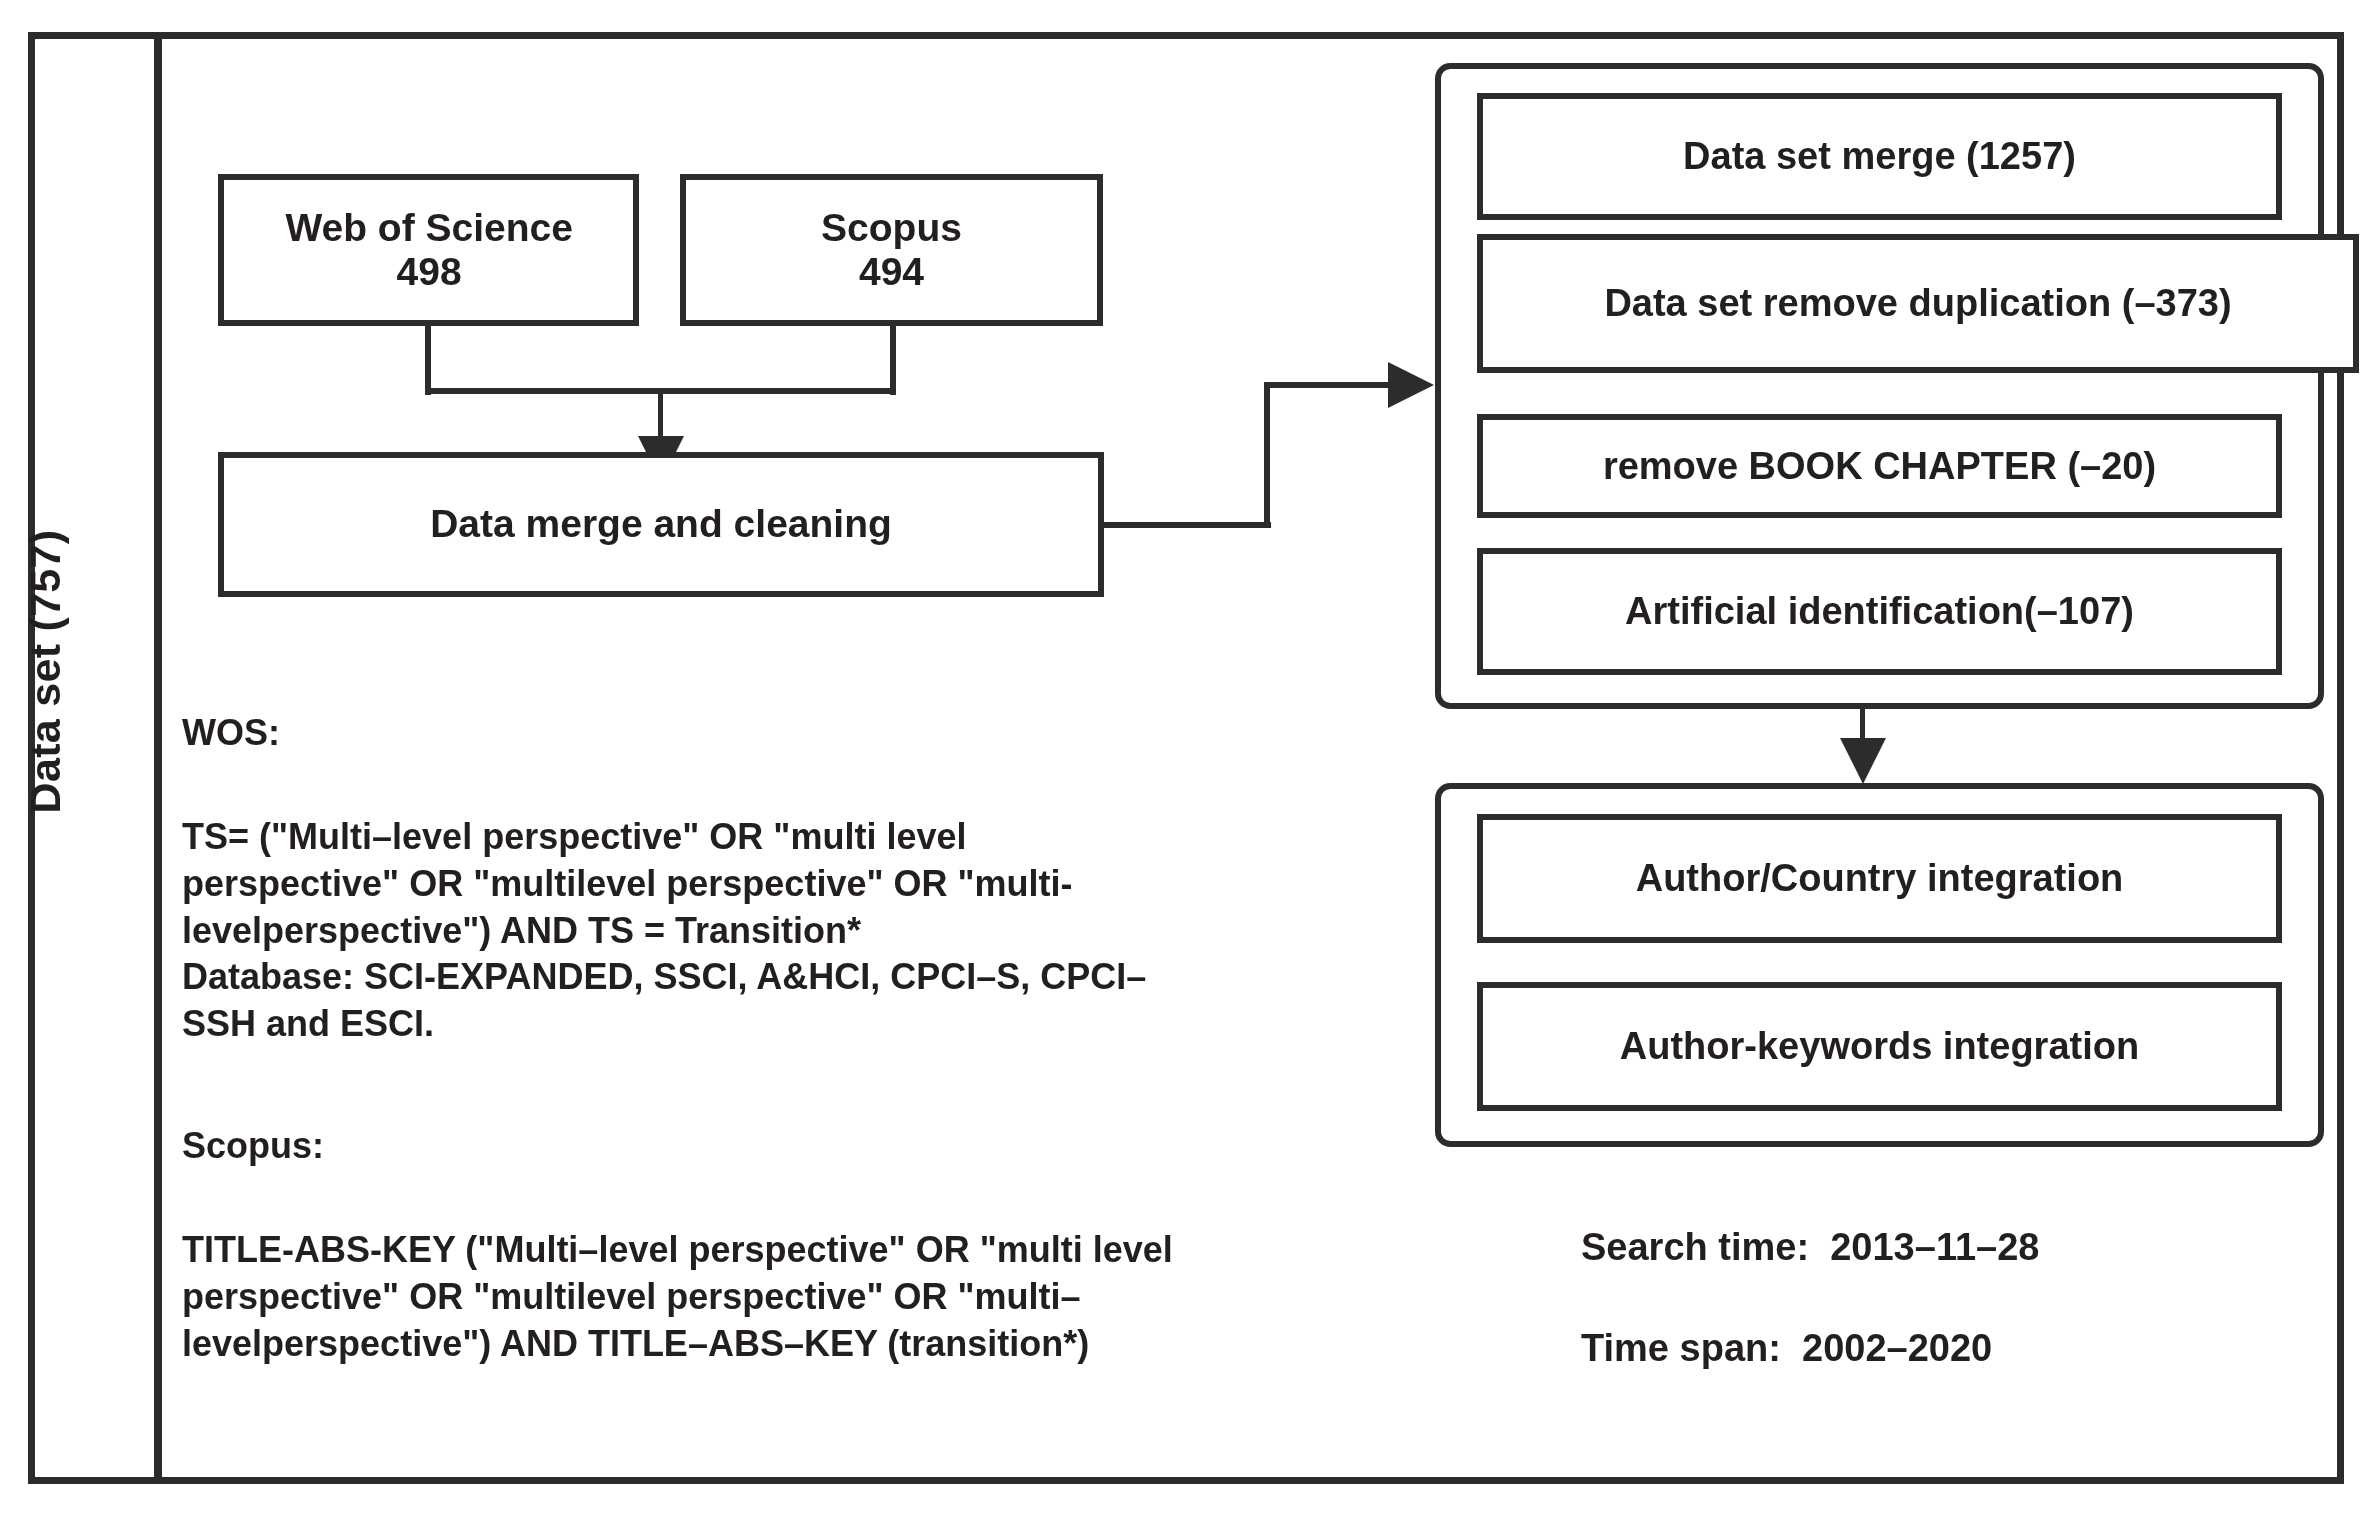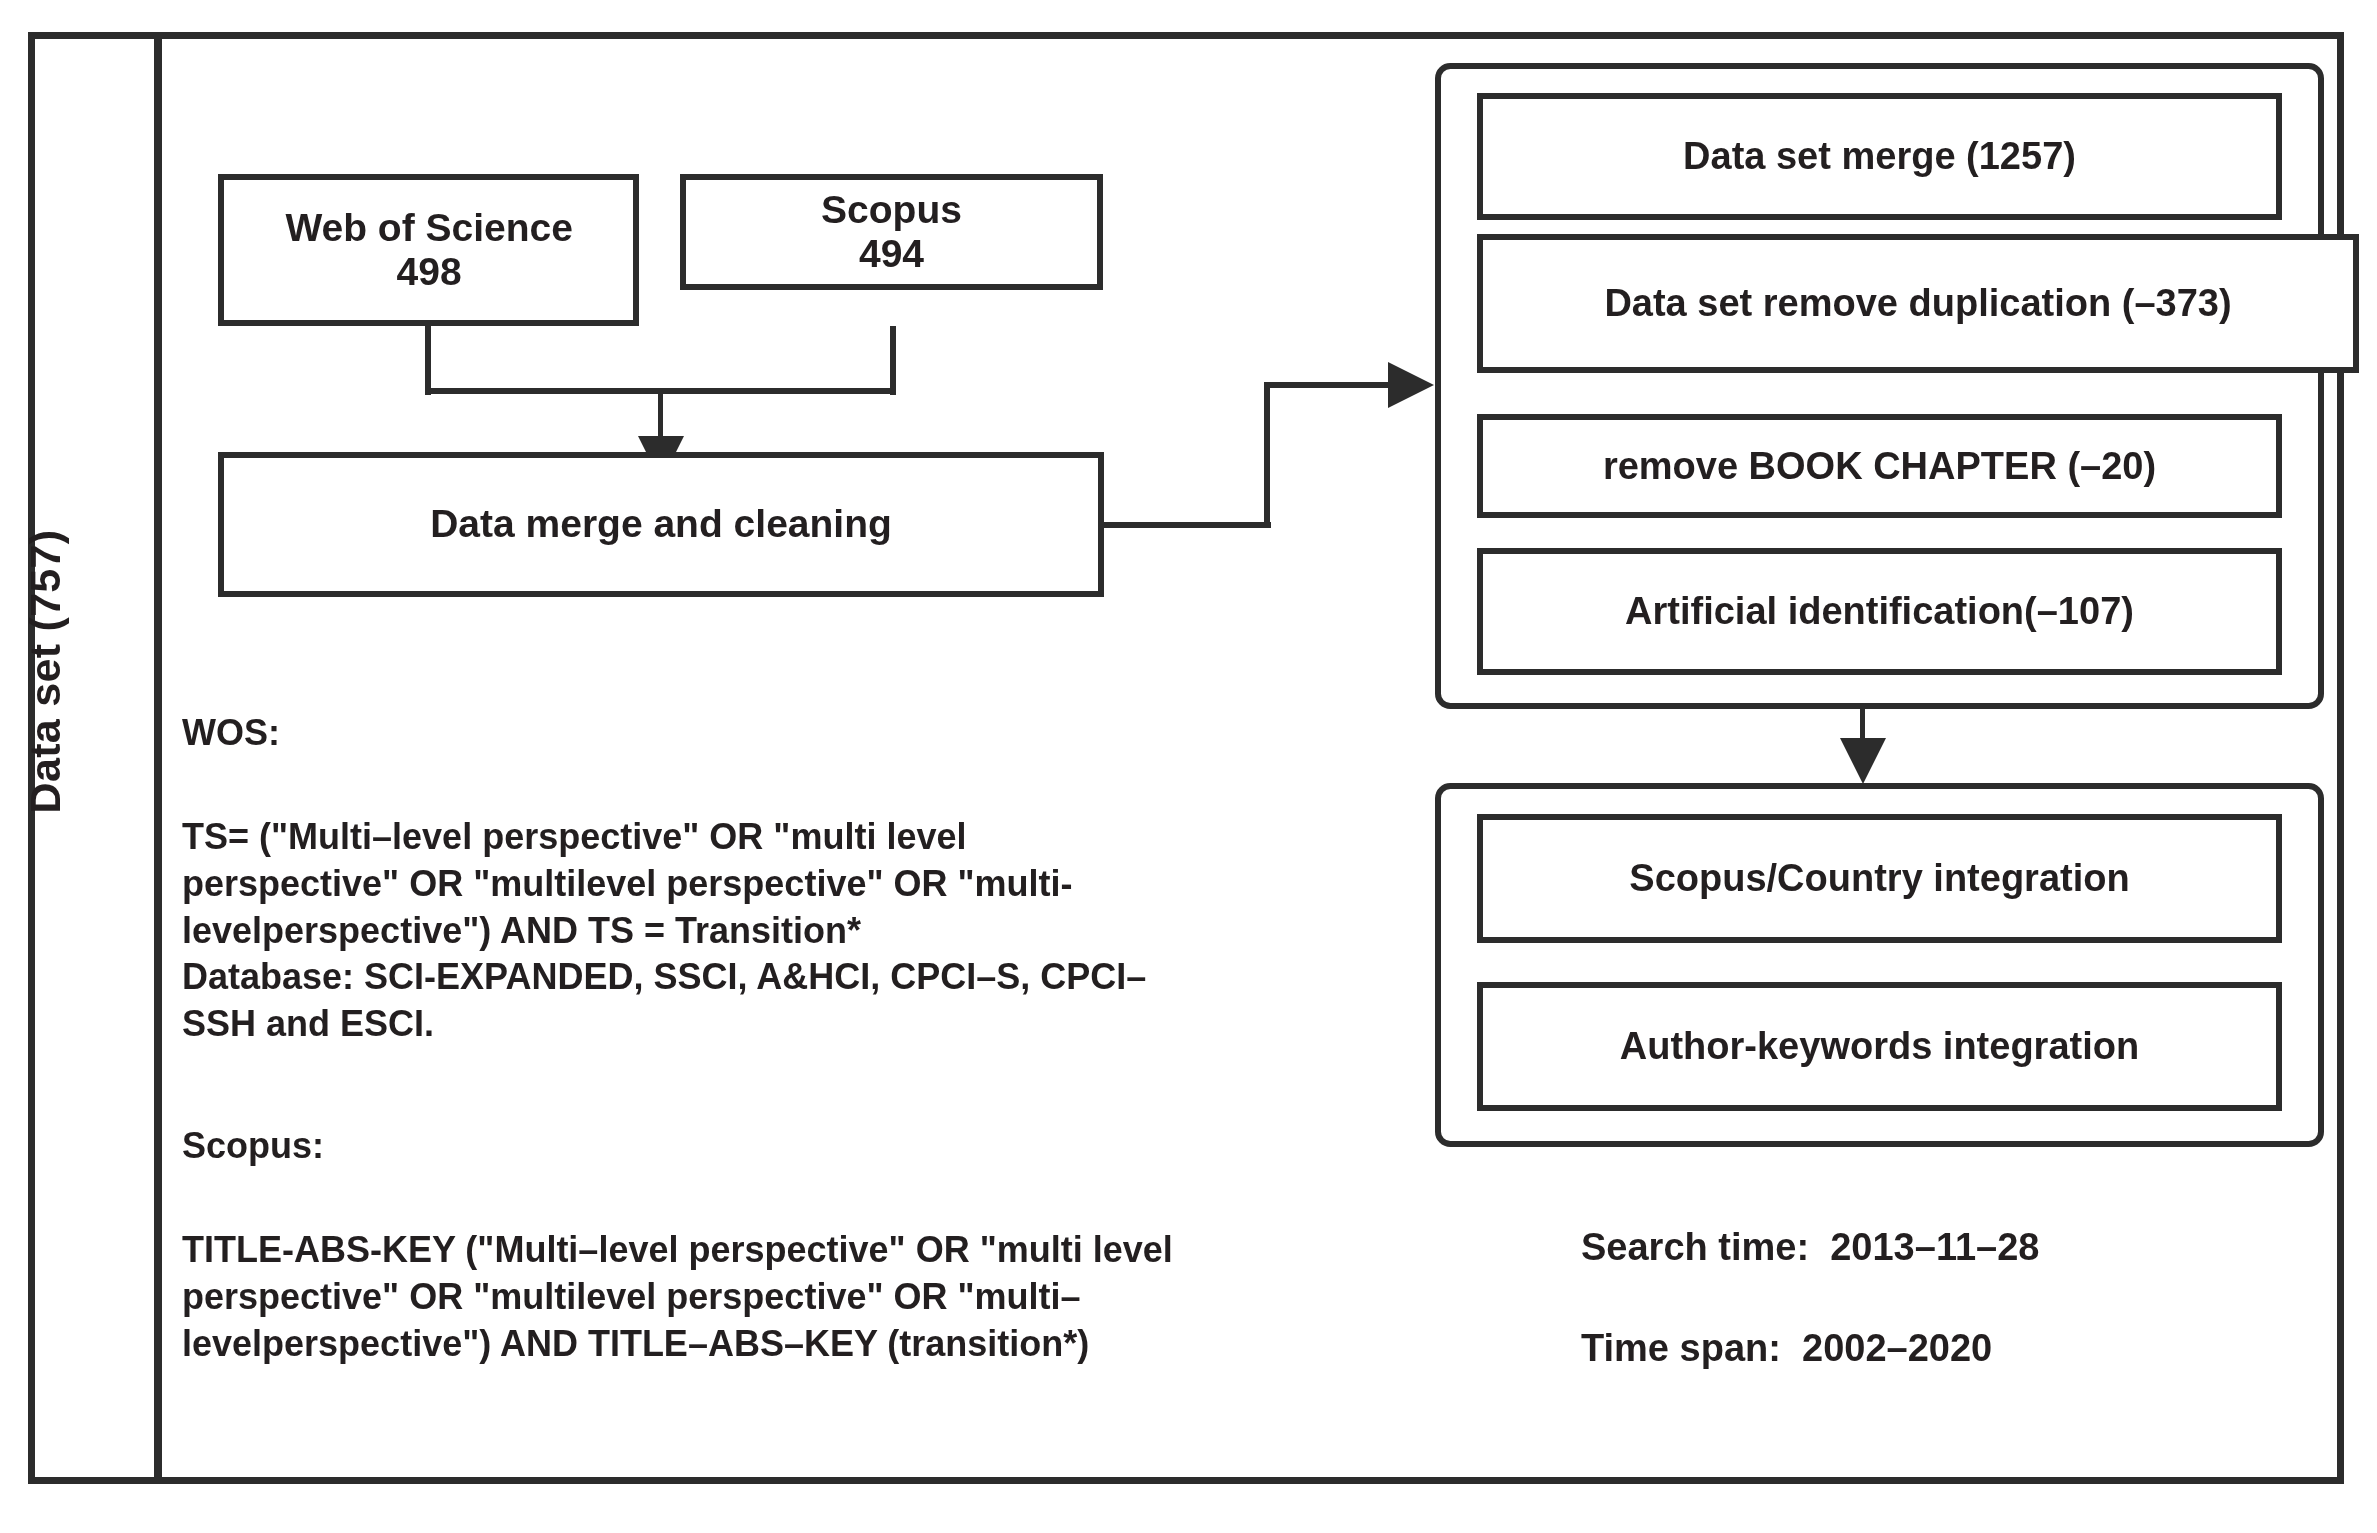--- a/index.html
+++ b/index.html
@@ -164,21 +164,21 @@
 
   <div class="outer-frame"></div>
   <div class="spine-rule"></div>
 
   <div class="side-label">Data set (757)</div>
 
   <div class="box source-box" style="left:218px; top:174px; width:421px; height:152px;padding-left:11px;">
     <span><span>Web of Science</span><br><span>498</span></span>
   </div>
 
-  <div class="box source-box" style="left:680px; top:174px; width:423px; height:116px;">
+  <div class="box source-box" style="left:680px; top:174px; width:423px; height:152px;">
     <span><span>Scopus</span><br><span>494</span></span>
   </div>
 
   <div class="line-v" style="left:425px; top:326px; height:69px;"></div>
   <div class="line-v" style="left:890px; top:326px; height:69px;"></div>
   <div class="line-h" style="left:425px; top:388px; width:471px;"></div>
   <div class="line-v-thin" style="left:658px; top:388px; height:60px;"></div>
   <div class="arrow-down" style="left:638px; top:436px;"></div>
 
   <div class="box merge-box" style="left:218px; top:452px; width:886px; height:145px;">
@@ -207,21 +207,21 @@
   <div class="panel-box" style="left:1477px; top:548px; width:805px; height:127px;">
     <span>Artificial identification(–107)</span>
   </div>
 
   <div class="line-v-thin" style="left:1860px; top:708px; height:39px;"></div>
   <div class="arrow-down" style="left:1840px; top:738px;"></div>
 
   <div class="group-panel" style="left:1435px; top:783px; width:889px; height:364px;"></div>
 
   <div class="panel-box" style="left:1477px; top:814px; width:805px; height:129px;">
-    <span>Scopus/Country integration</span>
+    <span>Author/Country integration</span>
   </div>
 
   <div class="panel-box" style="left:1477px; top:982px; width:805px; height:129px;">
     <span>Author-keywords integration</span>
   </div>
 
   <div class="query-heading" style="left:182px; top:712px;">WOS:</div>
 
   <div class="query-block" style="left:182px; top:814px; width:1197px;">TS= ("Multi–level perspective" OR "multi level
 perspective" OR "multilevel perspective" OR "multi-

